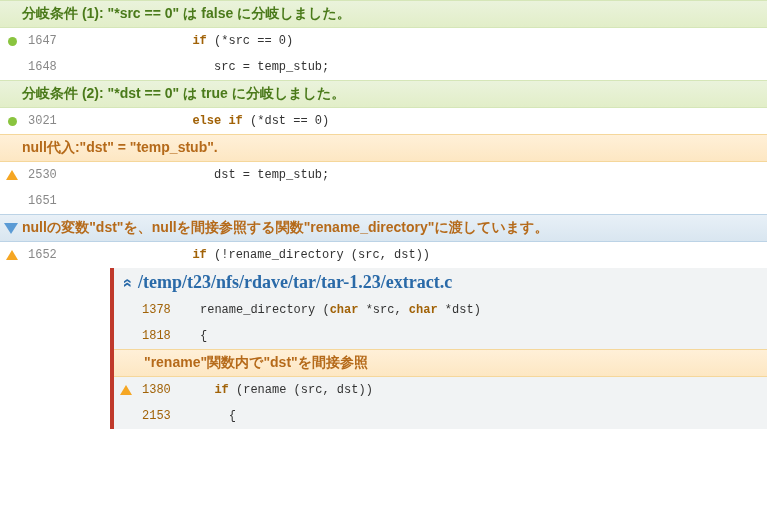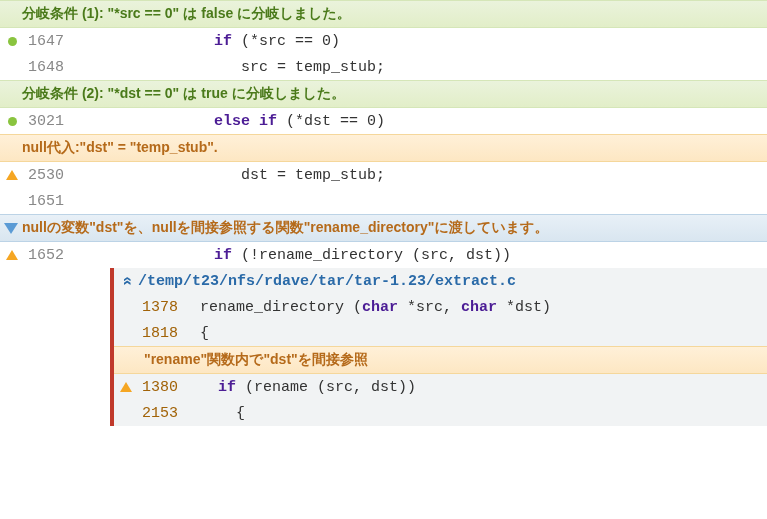--- a/index.html
+++ b/index.html
@@ -41,21 +41,21 @@
     display: flex;
     align-items: center;
     padding-left: 0;
   }
   .code-row {
     display: flex;
     align-items: center;
     height: 26px;
     white-space: pre;
     font-family: Consolas, "Courier New", monospace;
-    font-size: 15px;
+    font-size: 12px;
     color: #333;
   }
   .gutter {
     width: 24px;
     display: flex;
     align-items: center;
     justify-content: center;
     flex: 0 0 24px;
   }
   .lineno {
@@ -63,21 +63,21 @@
     flex: 0 0 58px;
     text-align: left;
     padding-left: 4px;
     color: #888;
   }
   .code {
     flex: 1 1 auto;
     padding-left: 20px;
     color: #333;
   }
-  .kw { color: #4c1d95; font-weight: bold; }
+  .kw { color: #a16207; font-weight: bold; }
   .dot-green {
     width: 9px; height: 9px; border-radius: 50%;
     background: #8ac43f;
   }
   .tri-up {
     width: 0; height: 0;
     border-left: 6px solid transparent;
     border-right: 6px solid transparent;
     border-bottom: 10px solid #f5a623;
   }
@@ -121,22 +121,22 @@
   }
   .nested-header {
     display: flex;
     align-items: center;
     padding: 4px 0 4px 4px;
     background: #f1f3f4;
   }
   .filepath {
     color: #2a6aa8;
     font-weight: bold;
-    font-family: Liberation Mono, monospace;
-    font-size: 15px;
+    font-family: Liberation Serif, serif;
+    font-size: 18px;
   }
 </style>
 </head>
 <body>
 
 <div class="viewer">
 
   <div class="anno green">分岐条件 (1): "*src == 0" は false に分岐しました。</div>
 
   <div class="code-row">

